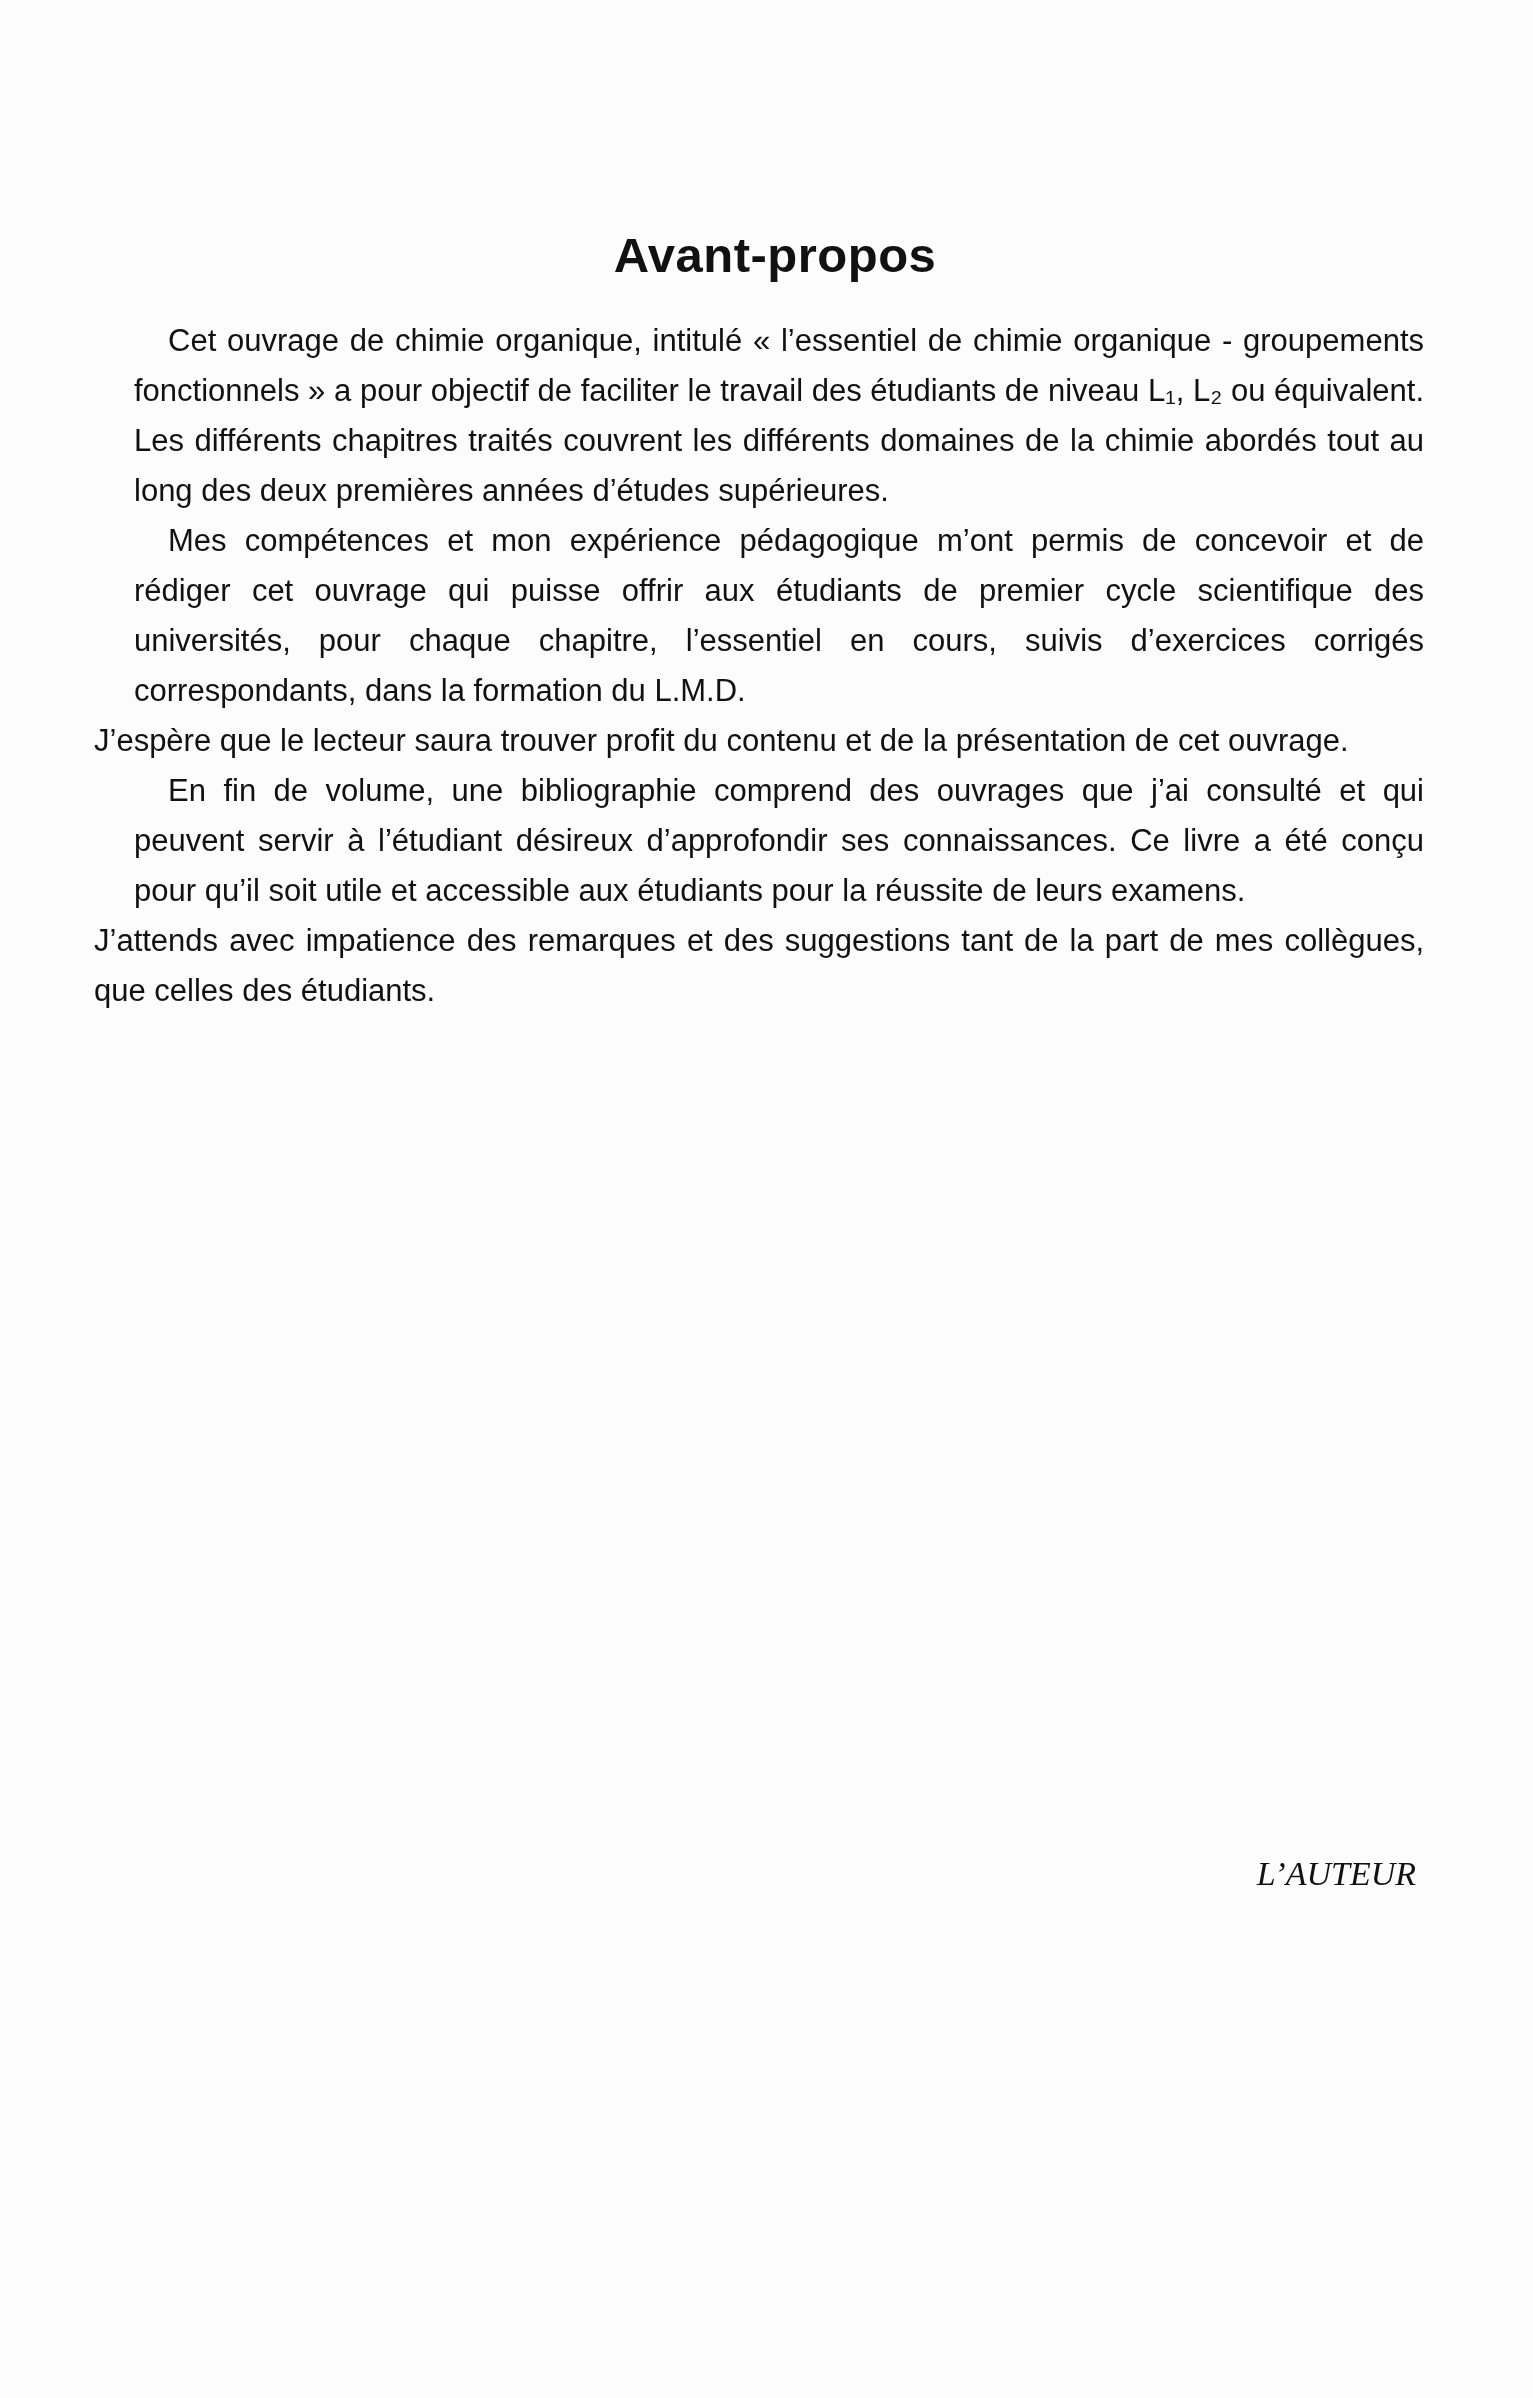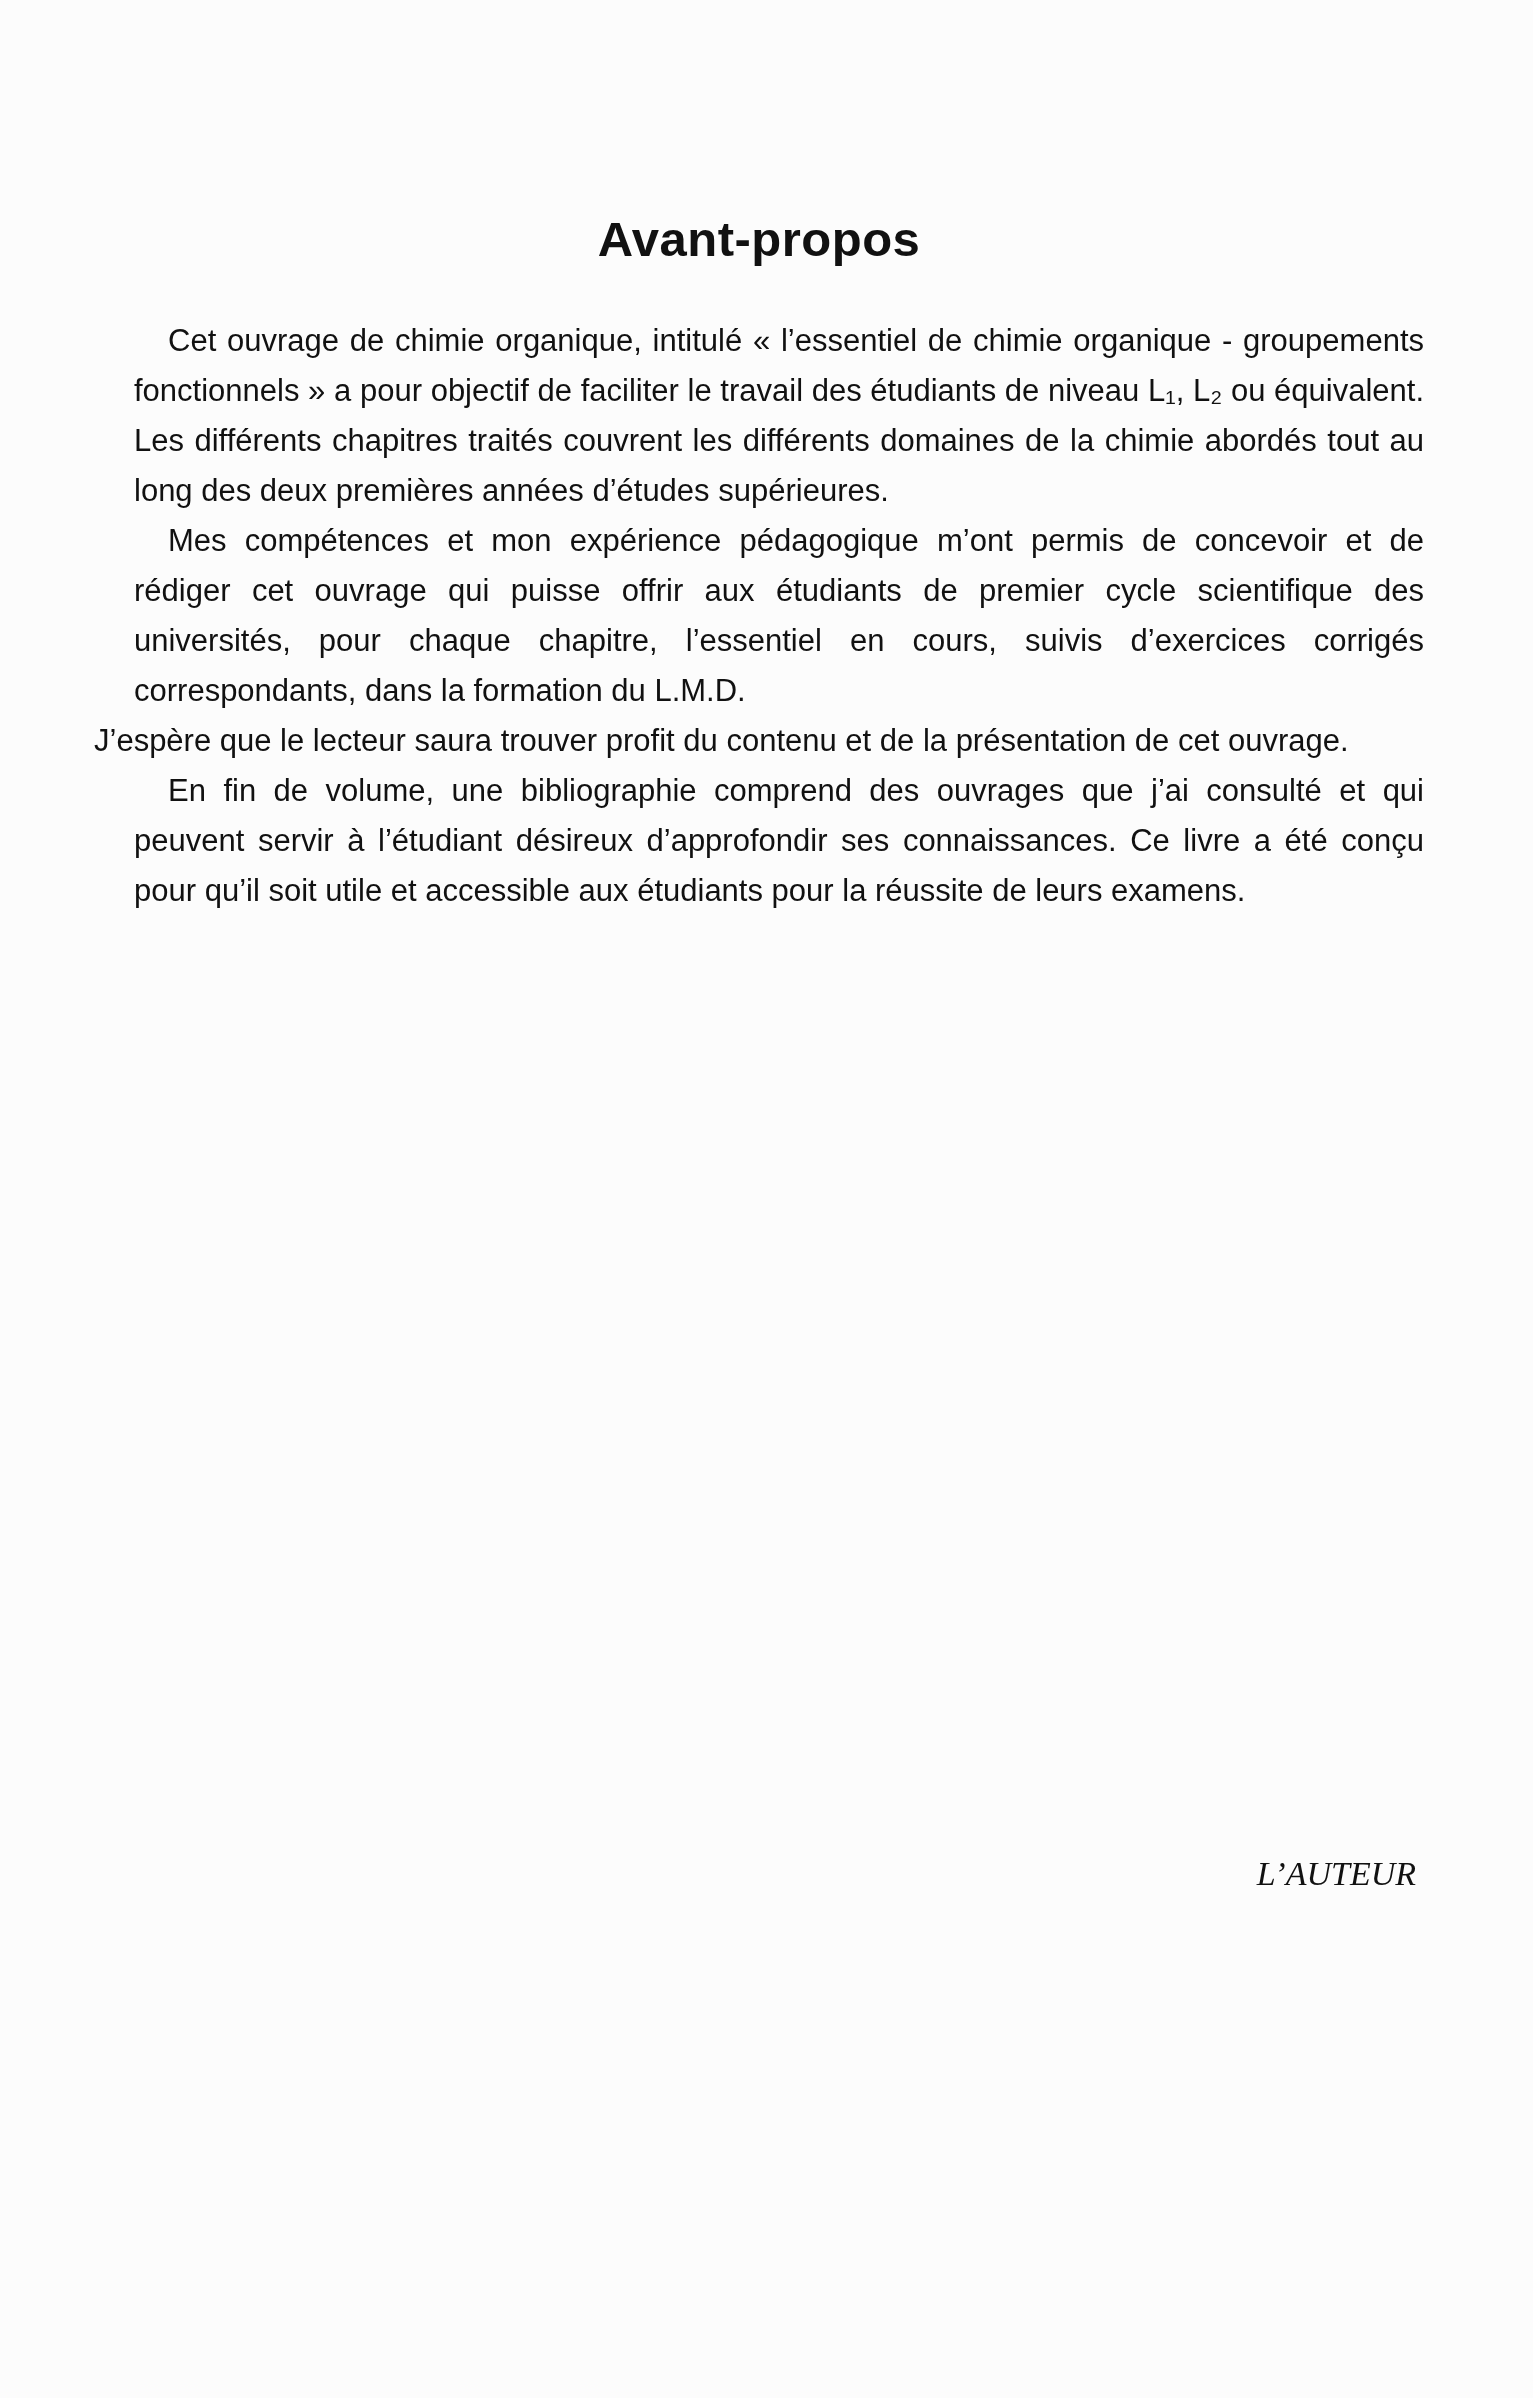--- a/index.html
+++ b/index.html
@@ -23,24 +23,25 @@
   .signature {
     position:absolute; right:8px; top:1855px;
     font-family:"Liberation Serif", serif; font-style:italic;
     font-size:34px;
   }
 </style>
 </head>
 <body>
 
 <div class="page">
-  <h1 class="title" style="margin:0;">Avant-propos</h1>
+  <h1 class="title" style="margin:16px;">Avant-propos</h1>
 
   <div class="body-text">
     <p class="ind">Cet ouvrage de chimie organique, intitulé « l’essentiel de chimie organique - groupements fonctionnels » a pour objectif de faciliter le travail des étudiants de niveau L₁, L₂ ou équivalent. Les différents chapitres traités couvrent les différents domaines de la chimie abordés tout au long des deux premières années d’études supérieures.</p>
     <p class="ind">Mes compétences et mon expérience pédagogique m’ont permis de concevoir et de rédiger cet ouvrage qui puisse offrir aux étudiants de premier cycle scientifique des universités, pour chaque chapitre, l’essentiel en cours, suivis d’exercices corrigés correspondants, dans la formation du L.M.D.</p>
     <p>J’espère que le lecteur saura trouver profit du contenu et de la présentation de cet ouvrage.</p>
     <p class="ind">En fin de volume, une bibliographie comprend des ouvrages que j’ai consulté et qui peuvent servir à l’étudiant désireux d’approfondir ses connaissances. Ce livre a été conçu pour qu’il soit utile et accessible aux étudiants pour la réussite de leurs examens.</p>
+    <p>J’attends avec impatience des remarques et des suggestions tant de la part de mes collègues, que celles des étudiants.</p>
   </div>
 
   <div class="signature">L’AUTEUR</div>
 </div>
 
 
 </body></html>

